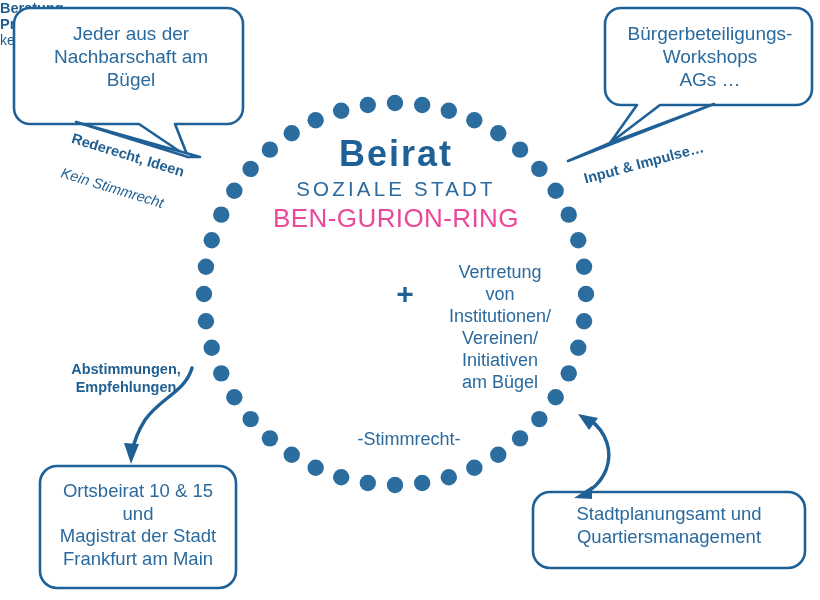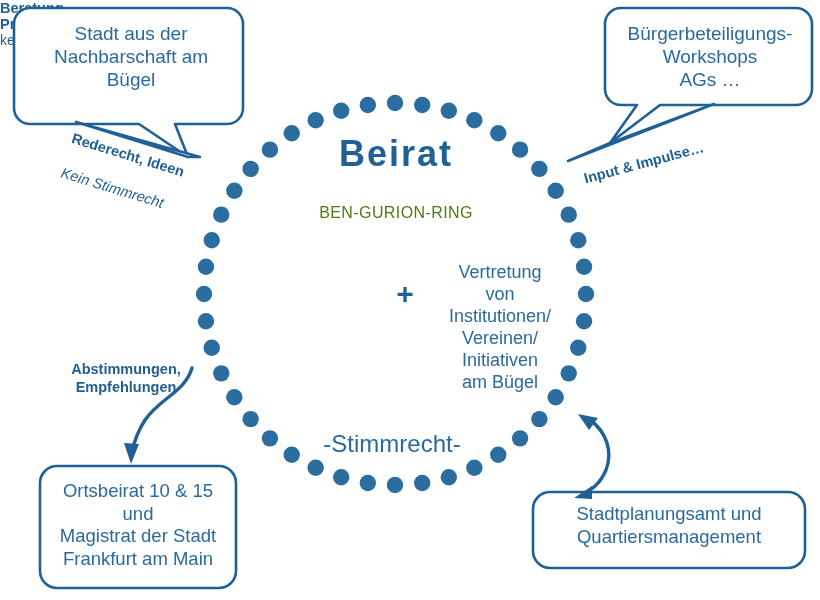--- a/index.html
+++ b/index.html
@@ -81,23 +81,23 @@
     top: 176px;
     width: 256px;
     font-size: 20.5px;
     letter-spacing: 3.2px;
     color: #2a6a9e;
   }
   #center-sub2 {
     left: 268px;
     top: 203px;
     width: 256px;
-    font-size: 16px;
+    font-size: 26px;
     letter-spacing: 0.4px;
-    color: #4d7c0f;
+    color: #ec4899;
   }
   #col-left {
     left: 212px;
     top: 262px;
     width: 182px;
     font-size: 18px;
   }
   #col-right {
     left: 424px;
     top: 262px;
@@ -106,24 +106,24 @@
   }
   #plus-sign {
     left: 390px;
     top: 276px;
     width: 30px;
     font-size: 30px;
     font-weight: bold;
     color: #1f6196;
   }
   #stimmrecht {
-    left: 307px;
+    left: 324px;
     top: 429px;
     width: 170px;
-    font-size: 24px;
+    font-size: 18px;
   }
 
   
   #label-abstimmungen {
     left: 56px;
     top: 361px;
     width: 140px;
     font-size: 14.5px;
     font-weight: bold;
     color: #1f5f91;
@@ -245,37 +245,38 @@
       <path d="M 131 464 L 124 443 L 139 444 Z" fill="#1f6196"></path>
     </g>
 
     <g>
       <path d="M 589 419 C 607 432 613 452 606 470 C 600 484 592 489 584 494" fill="none" stroke="#1f6196" stroke-width="3.4" stroke-linecap="round"></path>
       <path d="M 578 414 L 598 418 L 589 430 Z" fill="#1f6196"></path>
       <path d="M 574 498 L 592 486 L 592 499 Z" fill="#1f6196"></path>
     </g>
   </svg>
 
-  <div class="txt bubble-text" id="bubble-tl-text">Stadt aus der
+  <div class="txt bubble-text" id="bubble-tl-text">Jeder aus der
 Nachbarschaft am
 Bügel</div>
 
   <div class="txt bubble-text" id="bubble-tr-text">Bürgerbeteiligungs-
 Workshops
 AGs …</div>
 
   <div class="rot-label" id="label-rederecht">
     <span class="l1">Rederecht, Ideen</span>
     <span class="l2">Kein Stimmrecht</span>
   </div>
 
   <div class="rot-label" id="label-input">Input &amp; Impulse…</div>
 
   <div class="txt" id="center-title">Beirat</div>
 
+  <div class="txt" id="center-sub1">SOZIALE STADT</div>
 
   <div class="txt" id="center-sub2">BEN-GURION-RING</div>
 
 
   <div class="txt" id="plus-sign">+</div>
 
   <div class="txt" id="col-right">Vertretung
 von
 Institutionen/
 Vereinen/

